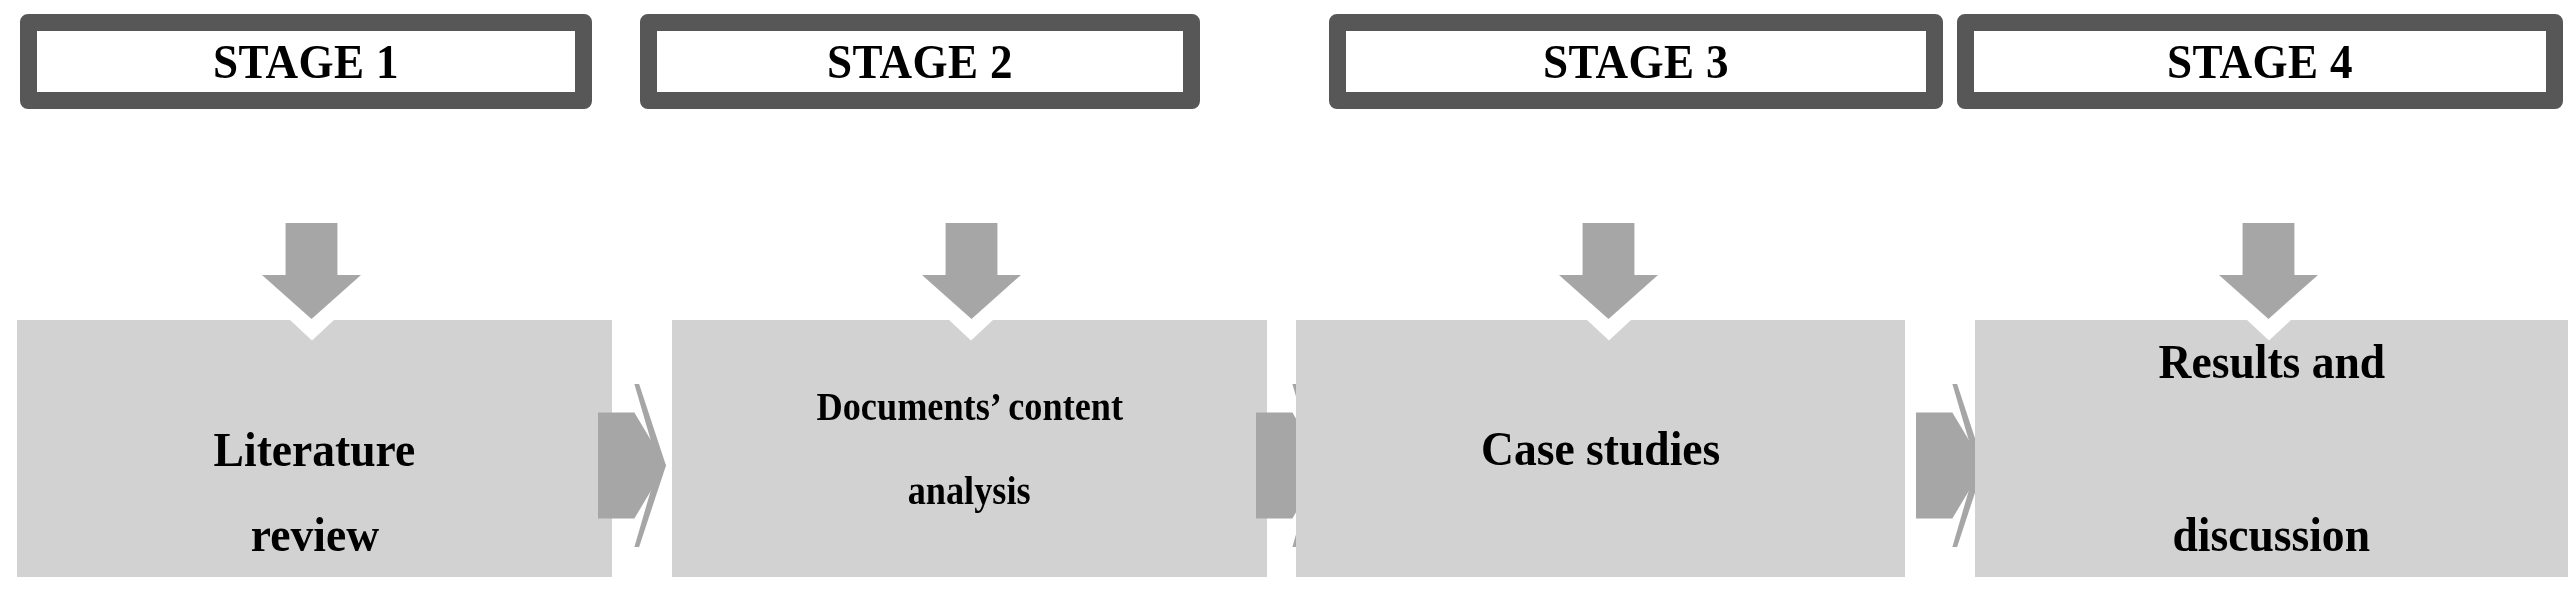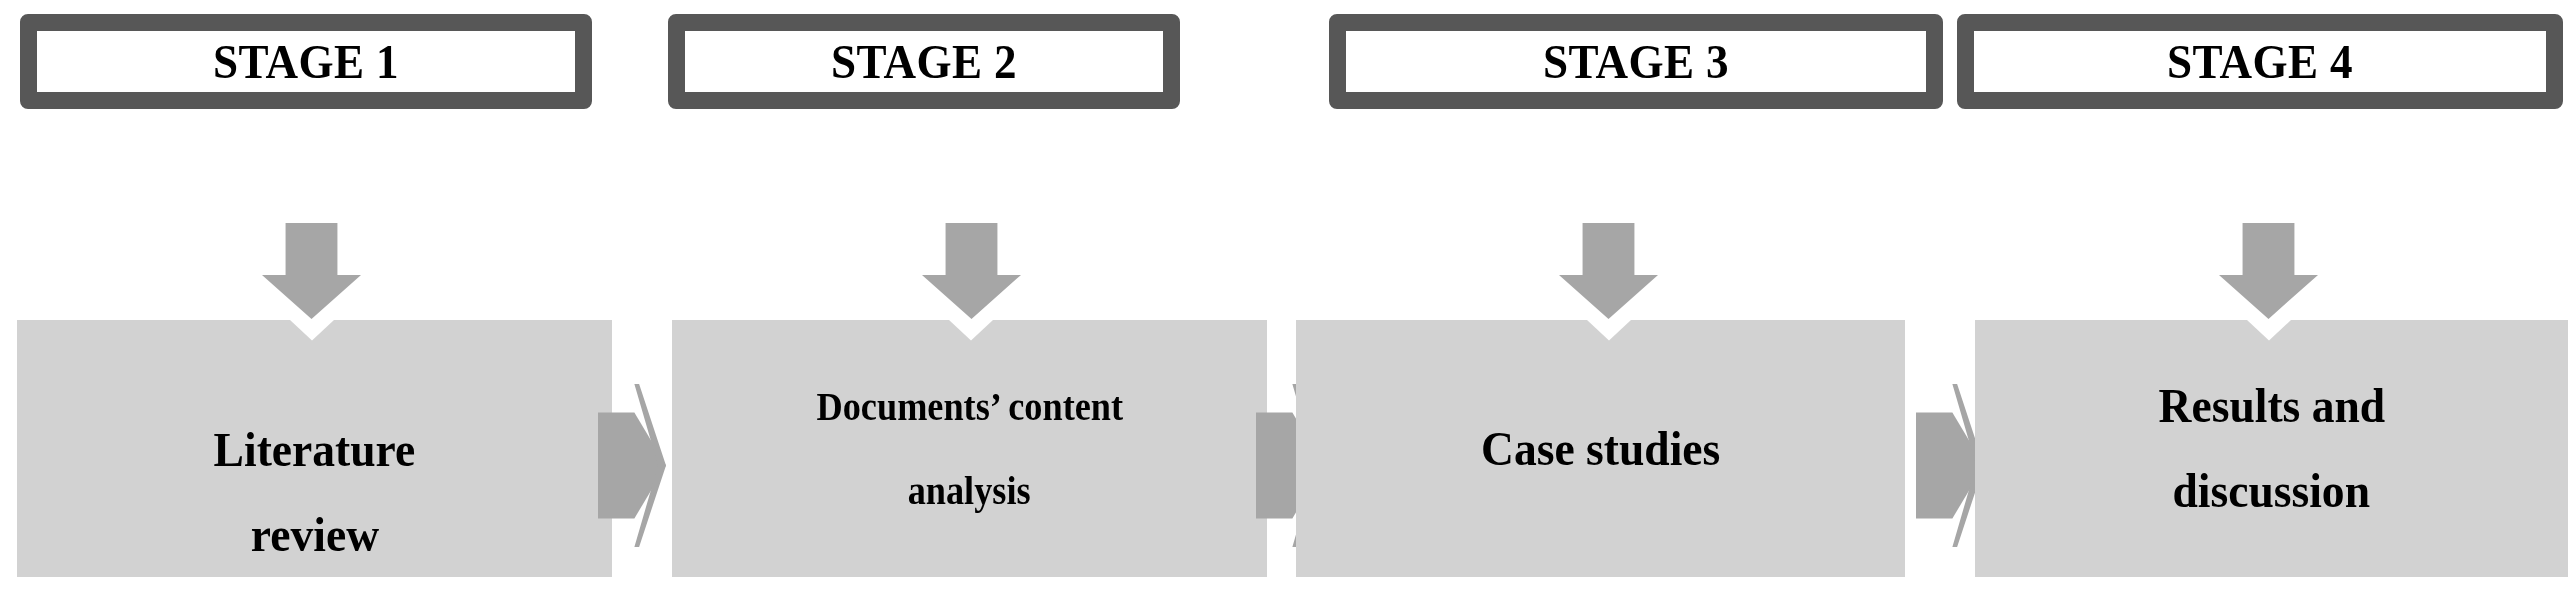--- a/index.html
+++ b/index.html
@@ -121,21 +121,21 @@
     </svg>
   </div>
 
   <div class="chevron" id="chev-1" style="left: 598px;">
     <svg viewBox="0 0 86 206" xmlns="http://www.w3.org/2000/svg" aria-hidden="true">
       <polygon points="0,36 46,36 86,103 46,170 0,170" fill="#a6a6a6"></polygon>
       <polygon points="46,0 52,0 86,103 52,206 46,206 76,103" fill="#a6a6a6"></polygon>
     </svg>
   </div>
 
-  <div class="stage-box" id="box-2" style="left: 668px; width: 512px;">
+  <div class="stage-box" id="box-2" style="left: 640px; width: 560px;">
     <span class="stage-label">STAGE 2</span>
   </div>
 
   <div class="down-arrow" id="arrow-2" style="left: 922px;">
     <svg viewBox="0 0 126 122" xmlns="http://www.w3.org/2000/svg" aria-hidden="true">
       <polygon points="30,0 96,0 96,66 126,66 63,122 0,66 30,66" fill="#a6a6a6"></polygon>
     </svg>
   </div>
 
   <div class="task-box" id="task-2" style="left: 672px; width: 595px; gap: 16px;">
@@ -186,21 +186,21 @@
   <div class="stage-box" id="box-4" style="left: 1957px; width: 606px;">
     <span class="stage-label">STAGE 4</span>
   </div>
 
   <div class="down-arrow" id="arrow-4" style="left: 2219px;">
     <svg viewBox="0 0 126 122" xmlns="http://www.w3.org/2000/svg" aria-hidden="true">
       <polygon points="30,0 96,0 96,66 126,66 63,122 0,66 30,66" fill="#a6a6a6"></polygon>
     </svg>
   </div>
 
-  <div class="task-box" id="task-4" style="left: 1975px; width: 593px;">
+  <div class="task-box" id="task-4" style="left: 1975px; width: 593px; justify-content: space-between;">
     <span class="task-label size-lg">Results and</span>
     <span class="task-label size-lg">discussion</span>
   </div>
 
   <div class="arrow-notch" id="notch-4" style="left: 2247px;">
     <svg viewBox="0 0 56 26" xmlns="http://www.w3.org/2000/svg" aria-hidden="true">
       <polygon points="0,0 56,0 28,26" fill="#ffffff"></polygon>
     </svg>
   </div>
 

